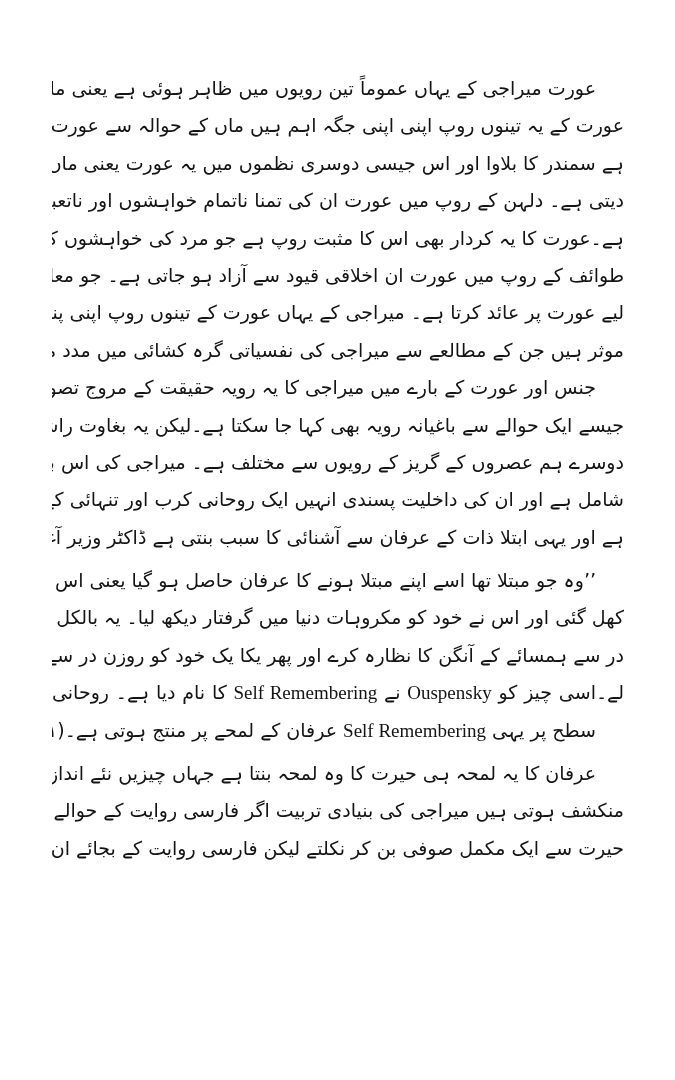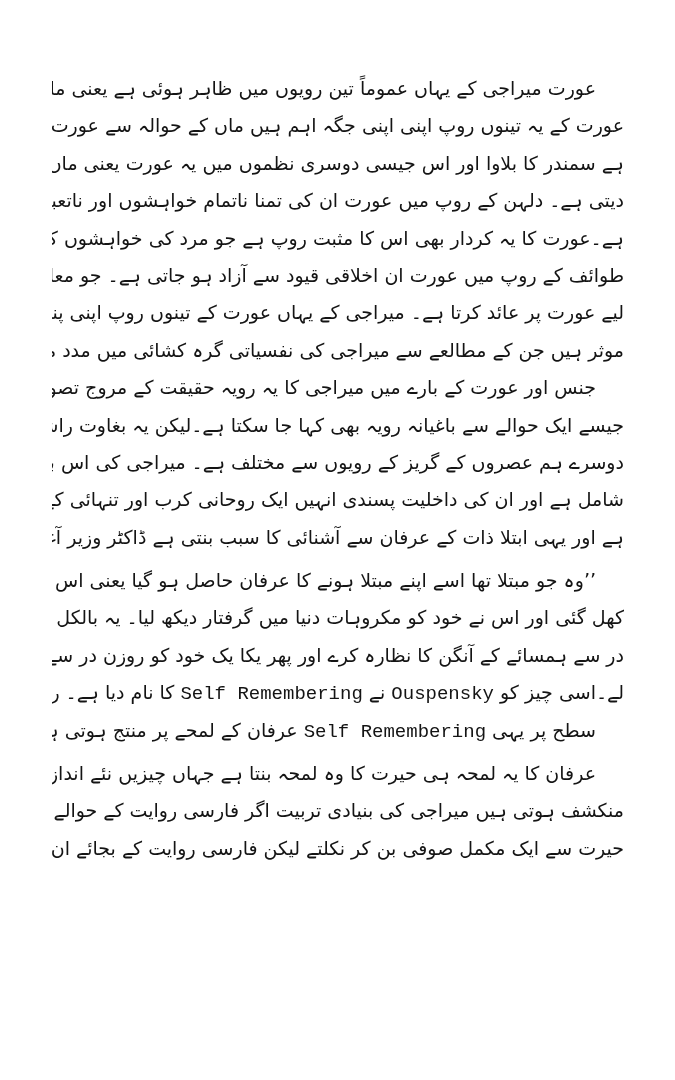--- a/index.html
+++ b/index.html
@@ -35,21 +35,21 @@
     .line.last {
       text-align-last: right;
     }
     .line.indent {
       padding-right: 28px;
     }
     .para-gap {
       height: 6px;
     }
     .latin {
-      font-family: Liberation Mono, monospace;
+      font-family: Liberation Serif, serif;
       direction: ltr;
       unicode-bidi: isolate;
     }
   </style>
 </head>
 <body>
 
 <div class="page">
 
   <div>

